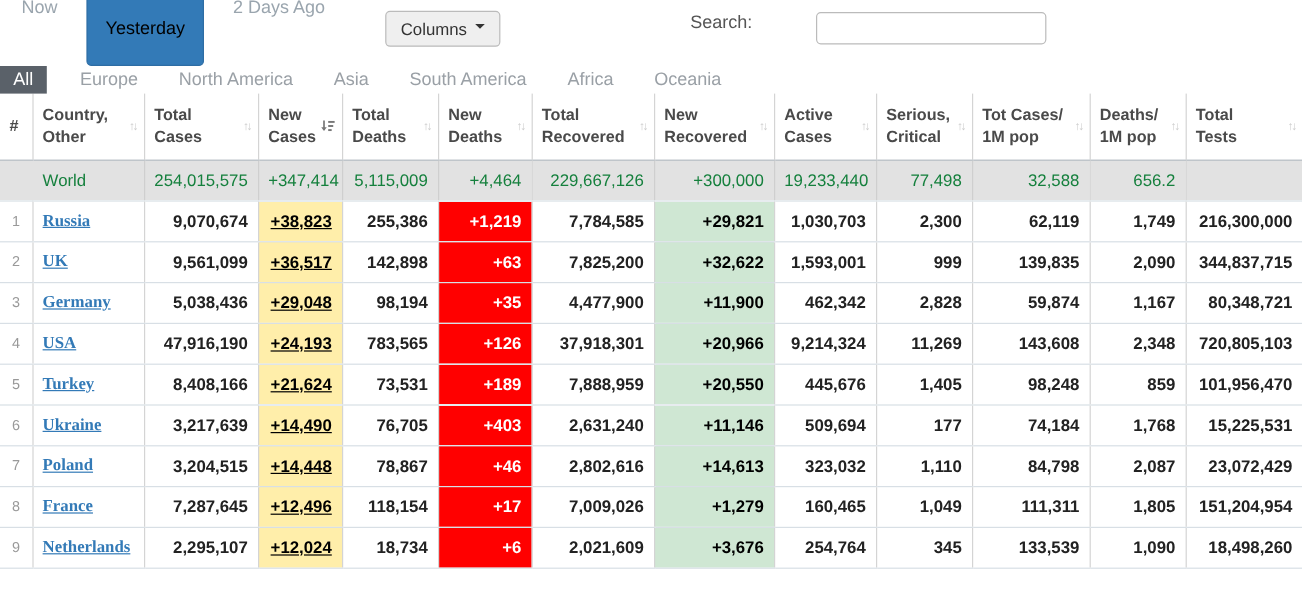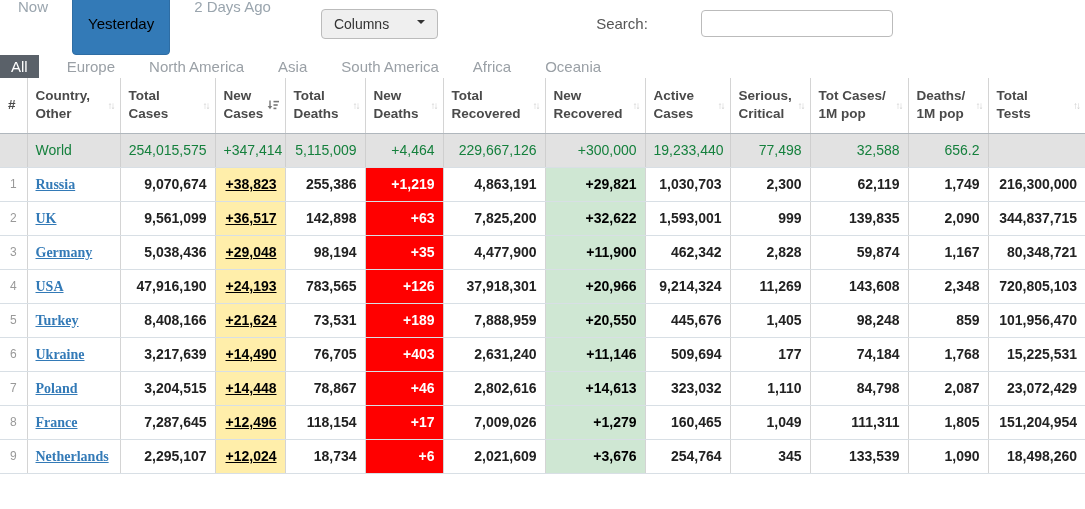--- a/index.html
+++ b/index.html
@@ -18,24 +18,23 @@
   .date-btn{
     border:none;background:transparent;color:#9aa5ae;font-size:15px;
     padding:6px 10px;border-radius:4px;cursor:pointer;
     font-family:inherit;
   }
   .date-btn.active{background:var(--accent);color:#000000;padding:22px 15px;border:1px solid #2e6da4;}
   .columns-btn{
     margin-left:40px;background:#efefef;border:1px solid #bbb;border-radius:4px;
     padding:6px 12px;font-size:14px;color:#333;cursor:pointer;display:flex;align-items:flex-start;
     font-family:inherit;
-    gap:21px;
   }
   .caret{display:inline-block;width:0;height:0;border:4px solid transparent;border-top-color:#333;margin:4px 0 0 7px;}
-  .search-wrap{margin-left:158px;display:flex;align-items:center;gap:45px;}
+  .search-wrap{margin-left:158px;display:flex;gap:45px;}
   .search-wrap label{font-size:15px;color:#555;margin-right:8px;}
   .search-wrap input{
     width:192px;height:27px;border:1px solid #bbb;border-radius:4px;padding:0 8px;
     font-size:14px;font-family:inherit;outline:none;
   }
   
   .tabs{display:flex;gap:22px;margin:15px 0 0 0;height:23px;}
   .tab{
     font-size:15px;color:#9aa0a6;padding:3px 6px;cursor:pointer;border:none;background:transparent;
     font-family:inherit;
@@ -225,21 +224,21 @@
         <td class="value">656.2</td>
         <td class="value"></td>
       </tr>
       <tr class="">
         <td class="num-cell">1</td>
         <td class="country-cell"><a href="#">Russia</a></td>
         <td class="value">9,070,674</td>
         <td class="value bg-yellow">+38,823</td>
         <td class="value">255,386</td>
         <td class="value bg-red">+1,219</td>
-        <td class="value">4,863,191</td>
+        <td class="value">7,784,585</td>
         <td class="value bg-green">+29,821</td>
         <td class="value">1,030,703</td>
         <td class="value">2,300</td>
         <td class="value">62,119</td>
         <td class="value">1,749</td>
         <td class="value">216,300,000</td>
       </tr>
       <tr class="">
         <td class="num-cell">2</td>
         <td class="country-cell"><a href="#">UK</a></td>

